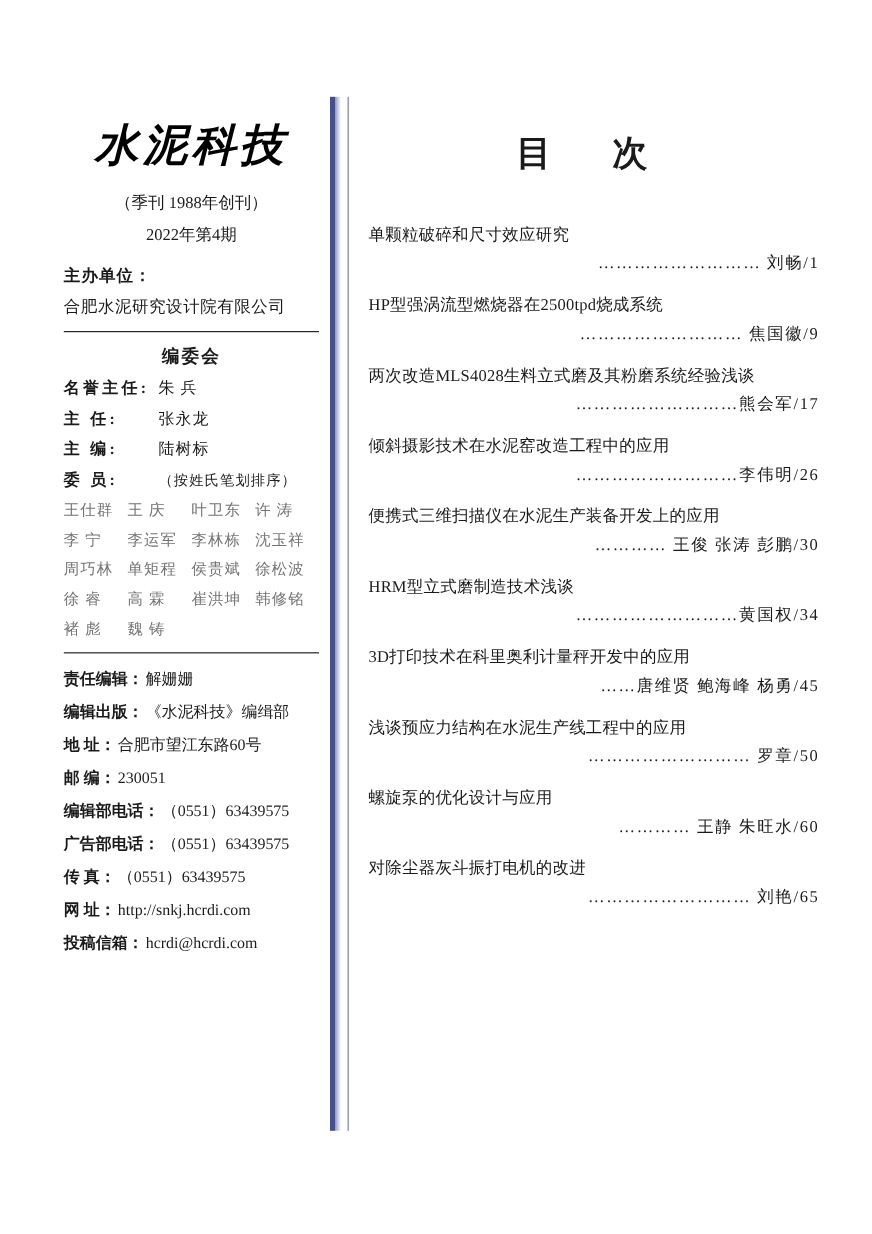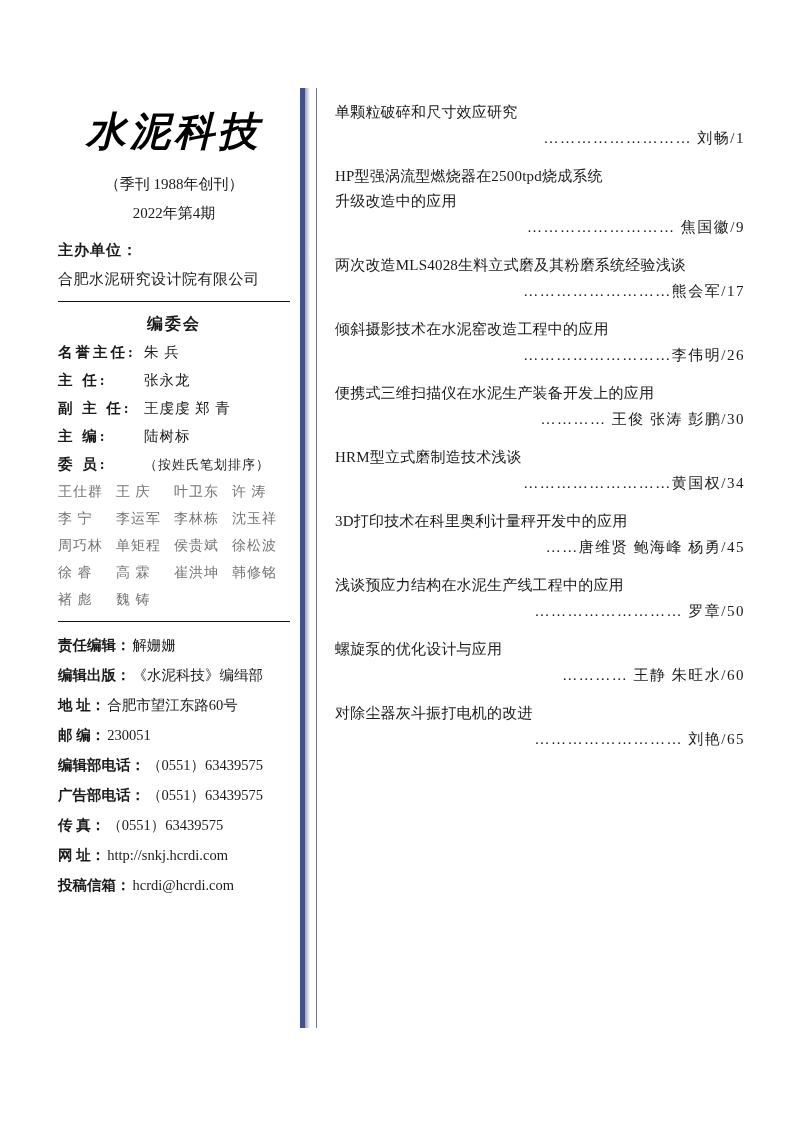--- a/index.html
+++ b/index.html
@@ -203,24 +203,20 @@
 
     <div class="board-row">
       <div class="board-role">名誉主任:</div>
       <div class="board-names">朱  兵</div>
     </div>
     <div class="board-row">
       <div class="board-role">主    任:</div>
       <div class="board-names">张永龙</div>
     </div>
     <div class="board-row">
-      <div class="board-role">副 主 任:</div>
-      <div class="board-names">王虔虔  郑  青</div>
-    </div>
-    <div class="board-row">
       <div class="board-role">主    编:</div>
       <div class="board-names">陆树标</div>
     </div>
     <div class="board-row">
       <div class="board-role">委    员:</div>
       <div class="board-names note">（按姓氏笔划排序）</div>
     </div>
 
     <div class="member-grid">
       <div class="member-line">
@@ -294,29 +290,29 @@
         <div class="colo-label">投稿信箱：</div>
         <div class="colo-val latin">hcrdi@hcrdi.com</div>
       </div>
     </div>
   </div>
 
   <div class="divider"></div>
   <div class="divider-line"></div>
 
   <div class="right-col">
+    <div class="toc-title">目  次</div>
 
     <div class="toc-entry">
       <div class="toc-line">单颗粒破碎和尺寸效应研究</div>
       <div class="toc-author dots">……………………… 刘畅/1</div>
     </div>
 
     <div class="toc-entry">
       <div class="toc-line">HP型强涡流型燃烧器在2500tpd烧成系统</div>
-      <div class="toc-line">升级改造中的应用</div>
       <div class="toc-author dots">……………………… 焦国徽/9</div>
     </div>
 
     <div class="toc-entry">
       <div class="toc-line">两次改造MLS4028生料立式磨及其粉磨系统经验浅谈</div>
       <div class="toc-author dots">………………………熊会军/17</div>
     </div>
 
     <div class="toc-entry">
       <div class="toc-line">倾斜摄影技术在水泥窑改造工程中的应用</div>

